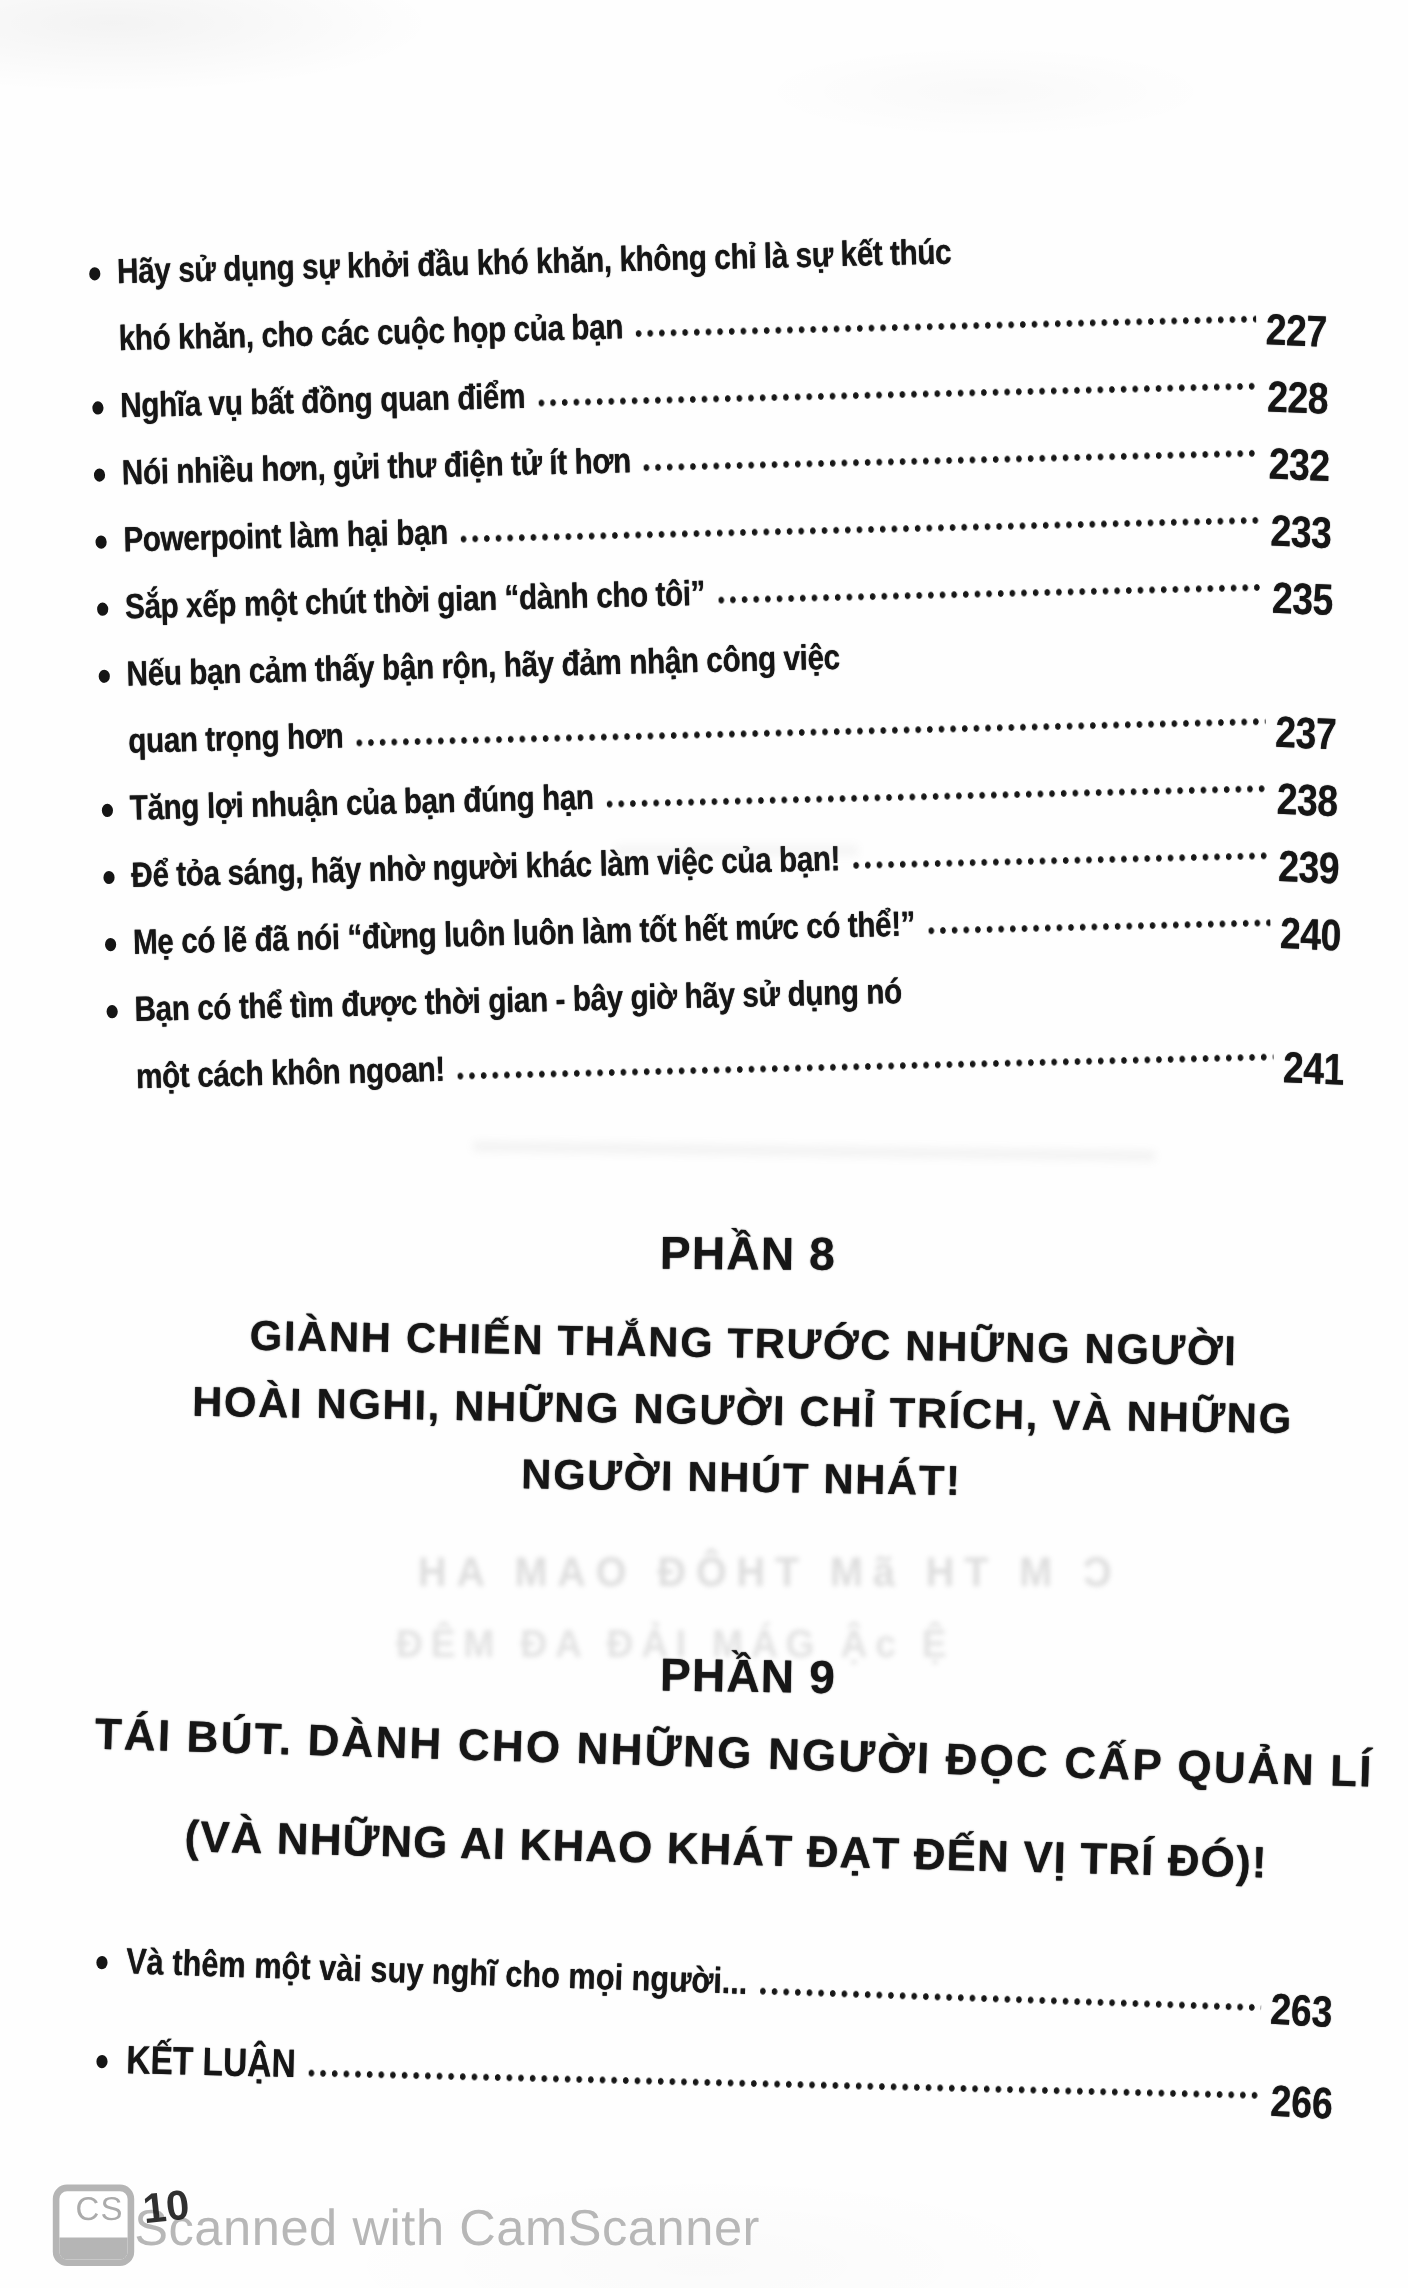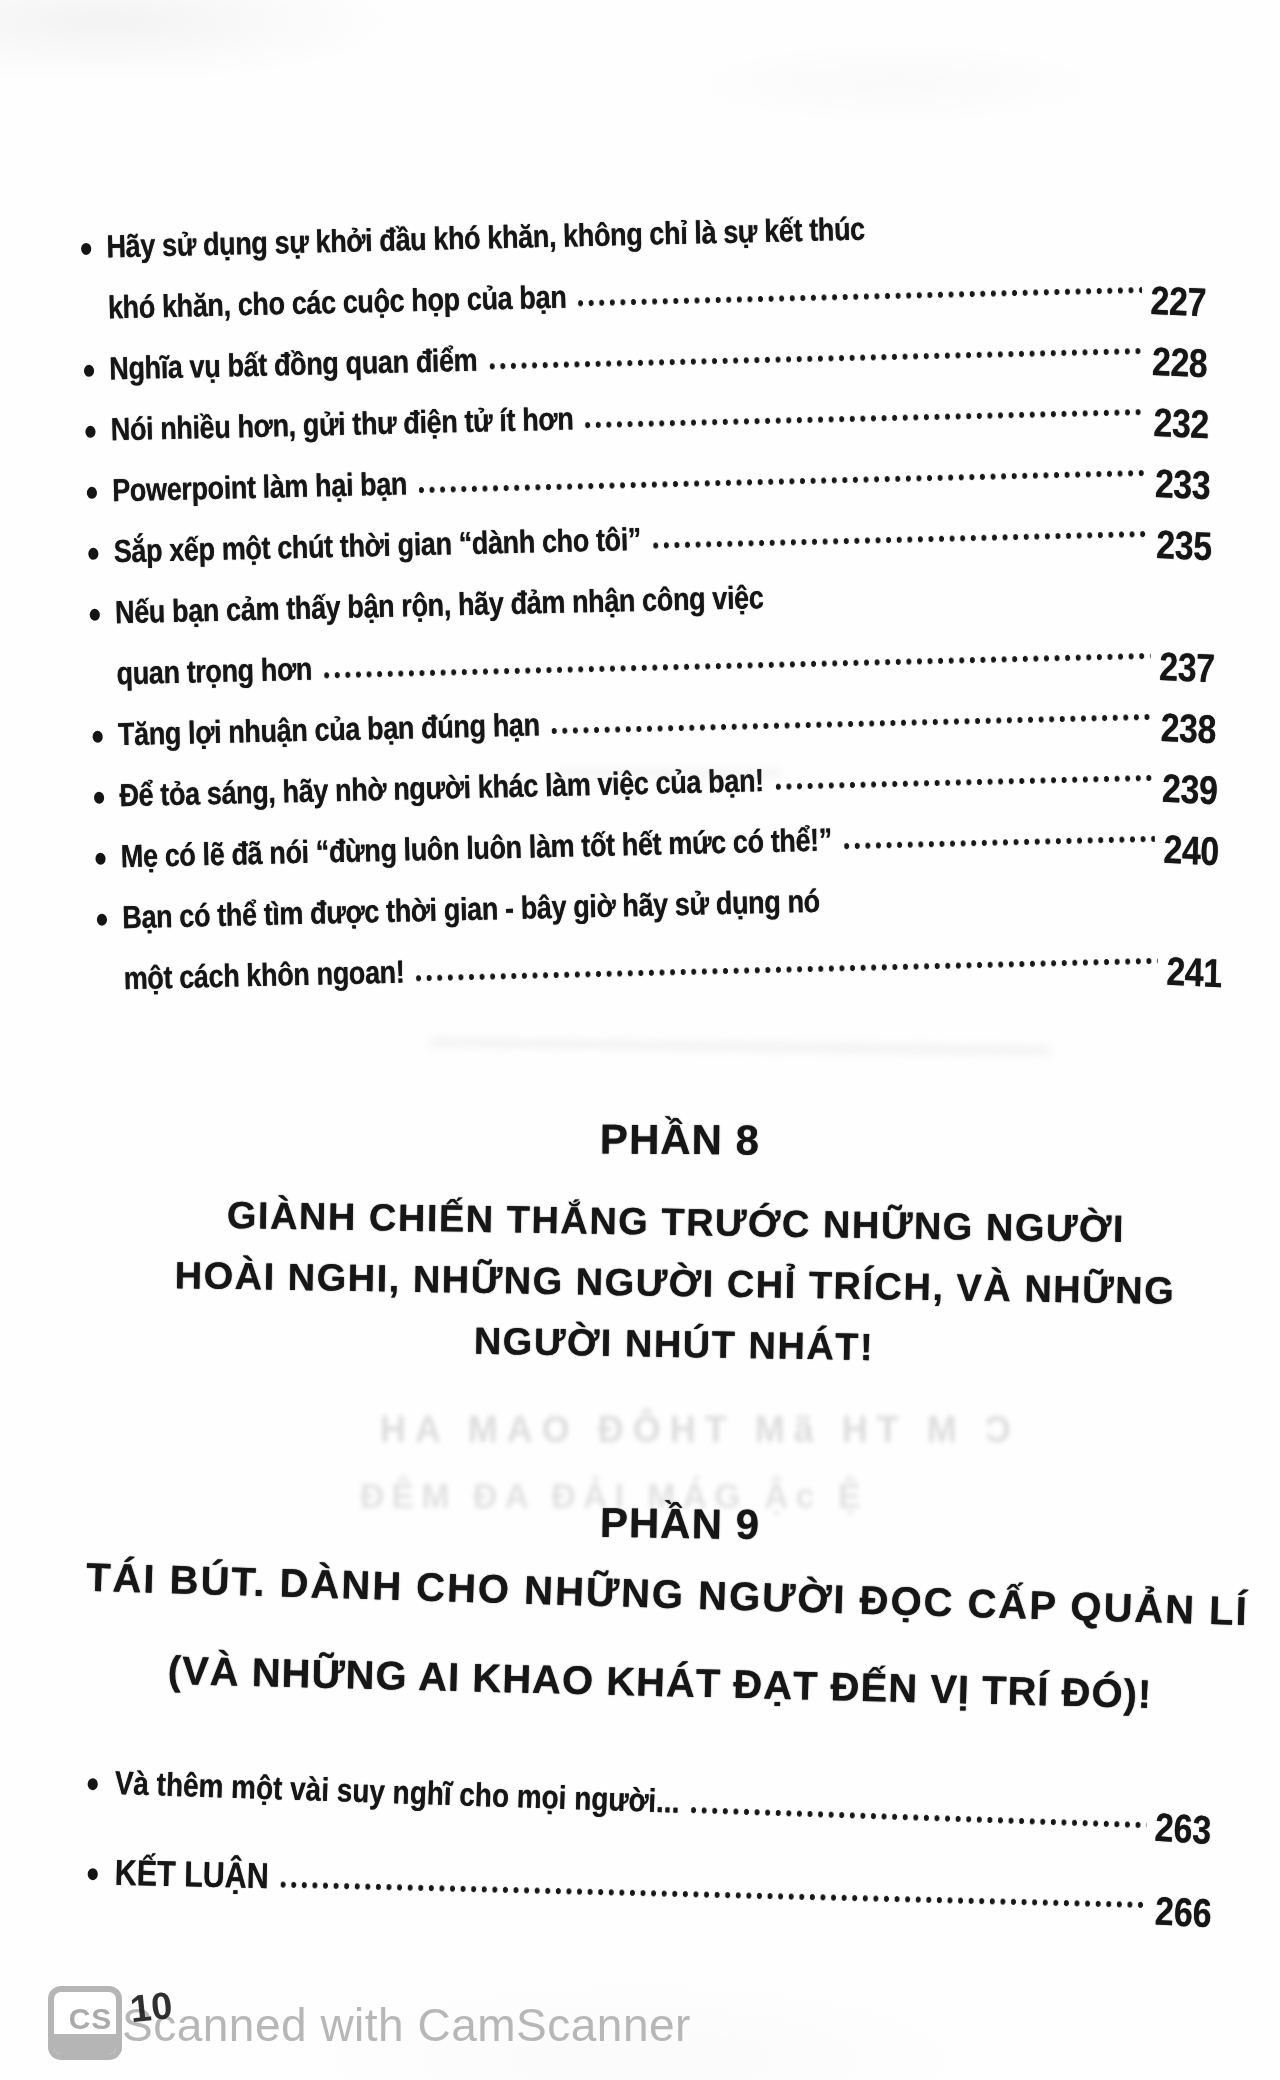--- a/index.html
+++ b/index.html
@@ -66,22 +66,22 @@
   .b-row1{top:1762px;font-size:33px;transform:rotate(1.9deg) scaleX(0.847);}
   .b-row2{top:1852px;font-size:36px;transform:rotate(1.35deg) scaleX(0.847);}
   .toc-bottom-row .txt{position:relative;padding-left:34px;white-space:nowrap;line-height:40px;}
   .toc-bottom-row .txt::before{content:"";position:absolute;left:2px;bottom:12px;width:12px;
     height:12px;border-radius:50%;background:#151515;}
   .b-row1 .num{transform:translateY(10px) rotate(1.2deg);}
   .b-row2 .num{transform:translateY(14px) rotate(1.2deg);}
   
   .cs-logo{position:absolute;left:48px;top:1986px;width:62px;height:62px;
     border:6px solid #b5b5b5;border-radius:13px;background:#fff;}
-  .cs-logo .cs-text{display:block;text-align:center;font-size:30px;font-weight:700;
-    color:#ababab;letter-spacing:1px;margin-top:10px;padding-left:11px;}
+  .cs-logo .cs-text{display:block;text-align:center;font-size:30px;font-weight:400;
+    color:#ababab;letter-spacing:1px;margin-top:0;padding-left:11px;}
   .cs-logo::after{content:"";position:absolute;left:0;right:0;bottom:0;height:20px;
     background:#b5b5b5;border-radius:0 0 7px 7px;}
   .watermark{position:absolute;left:122px;top:1998px;font-size:46px;font-weight:400;
     color:#b7b7b7;letter-spacing:0.5px;z-index:1;}
   .scan-pageno{position:absolute;left:130px;top:1986px;font-size:38px;font-weight:700;
     color:#1a1a1a;transform:rotate(-6deg);z-index:2;opacity:0.9;}
 </style>
 </head>
 <body>
 

